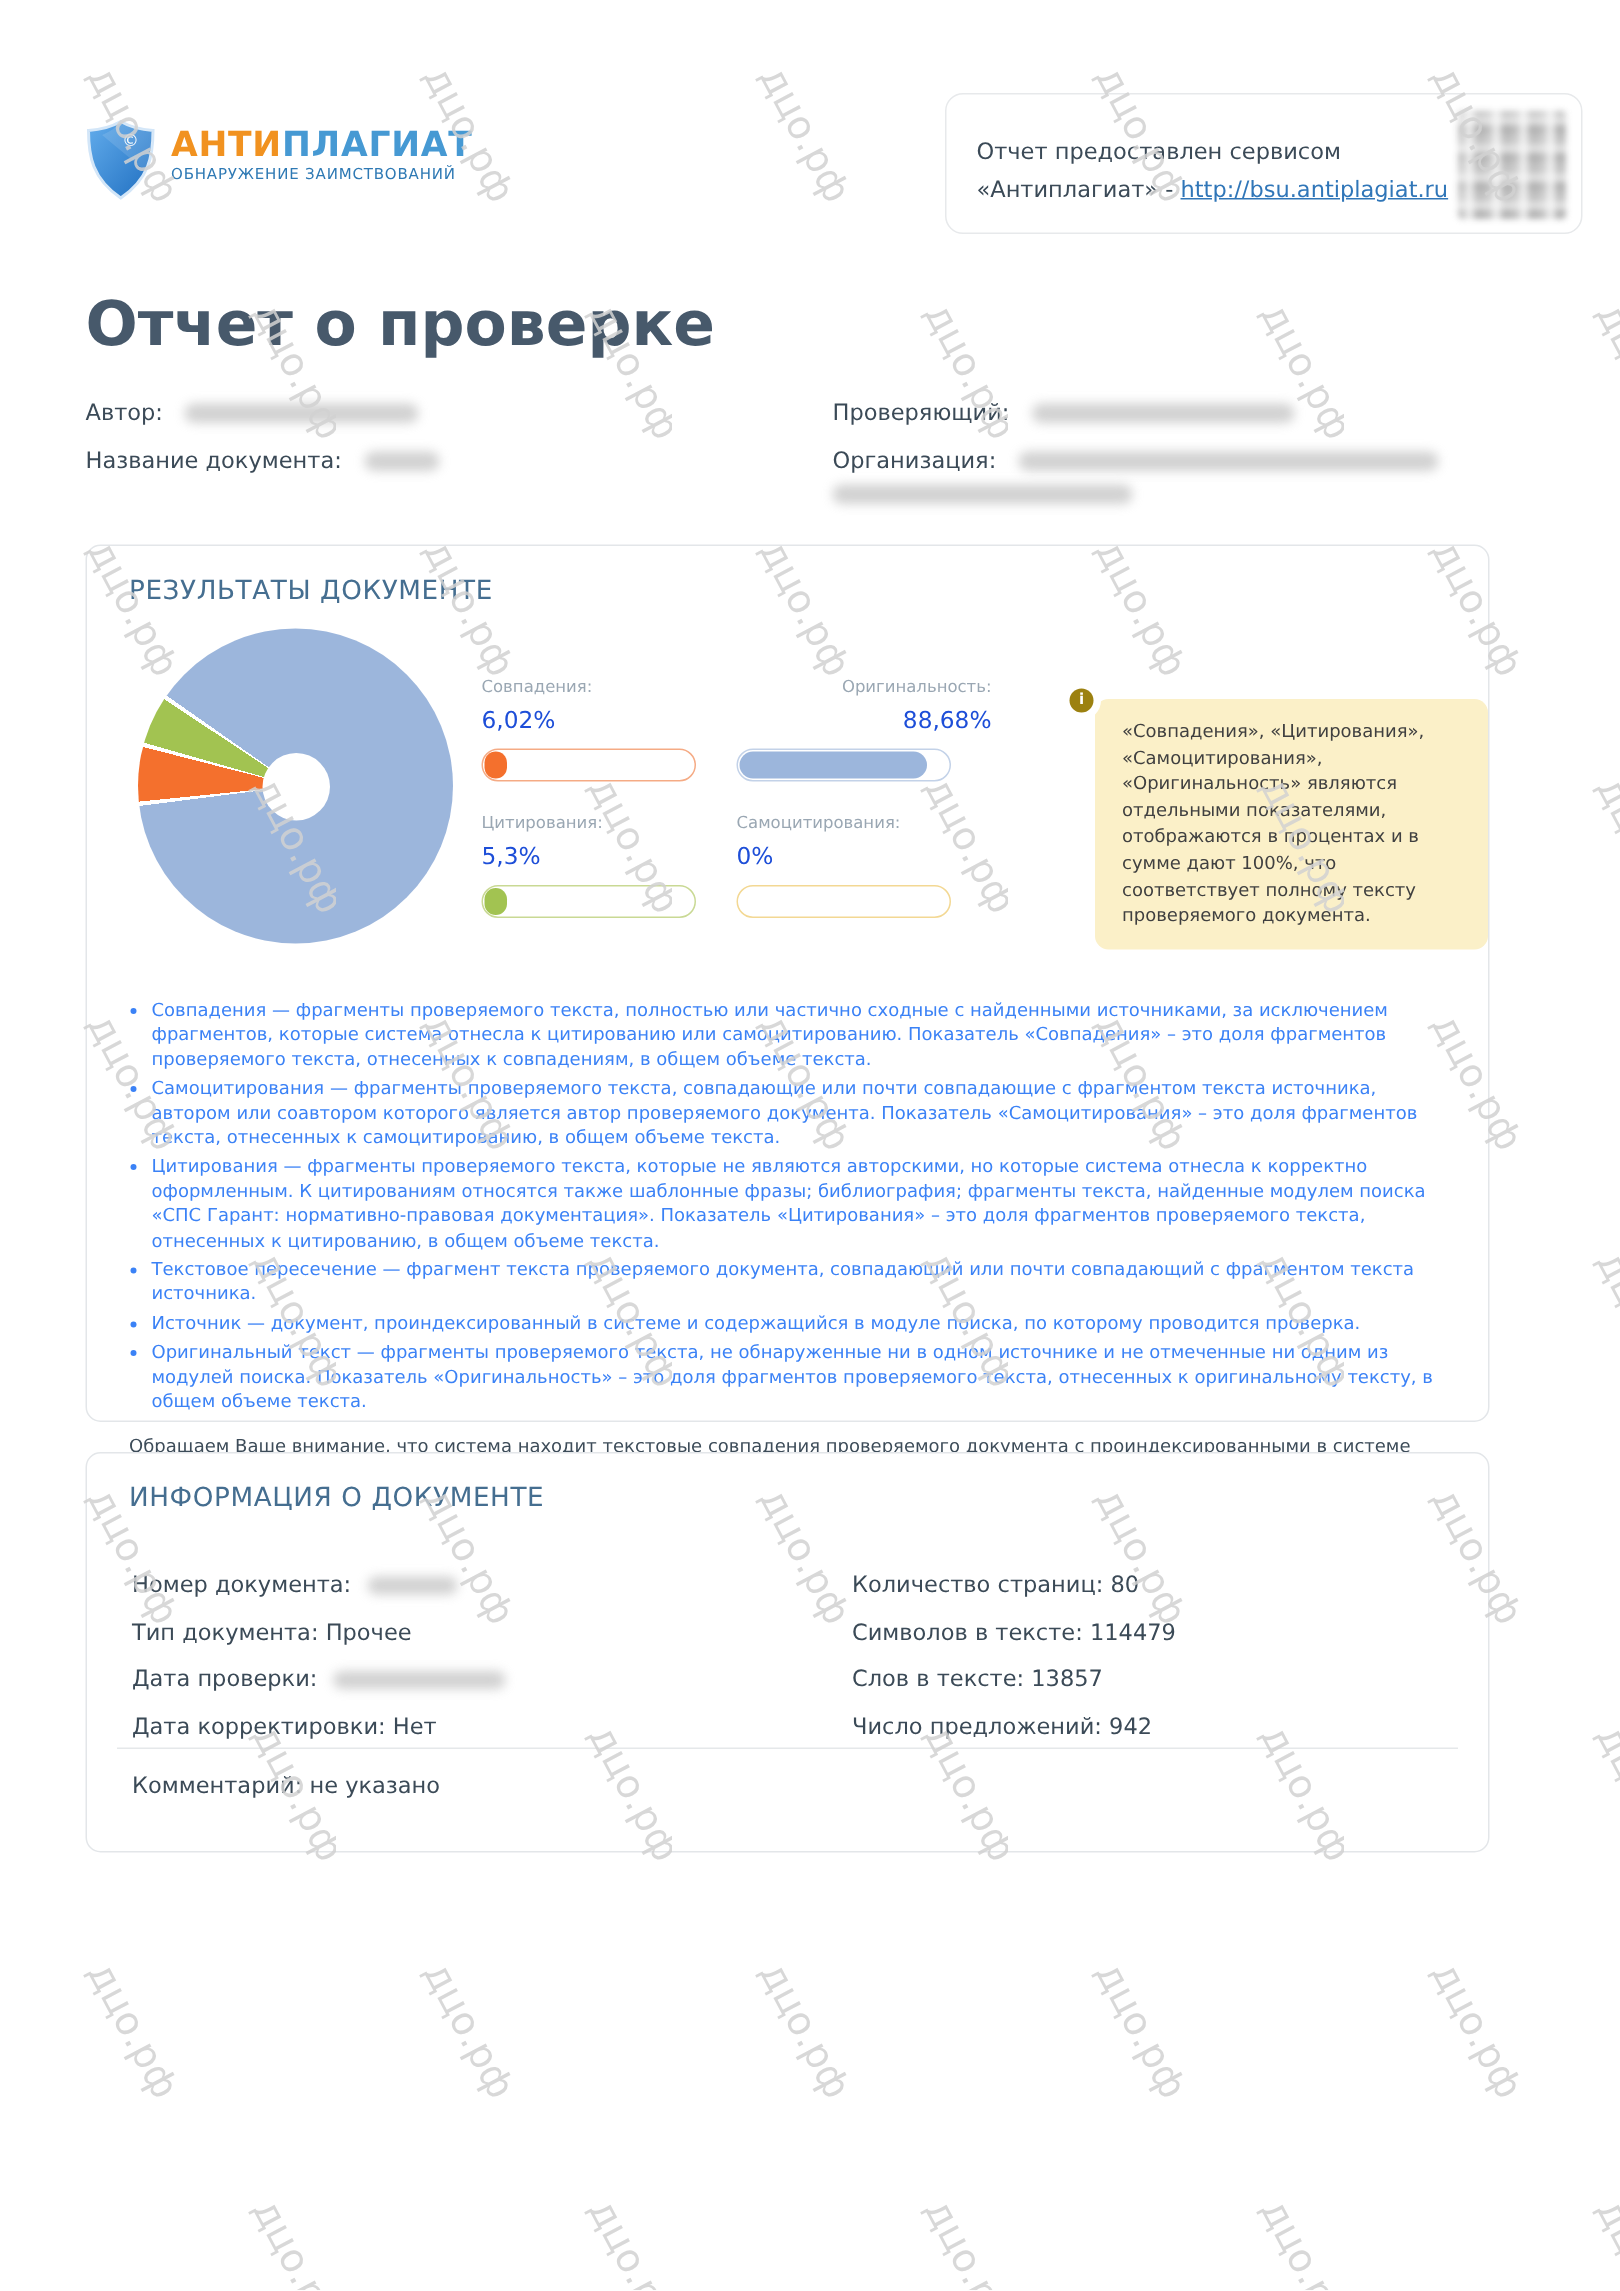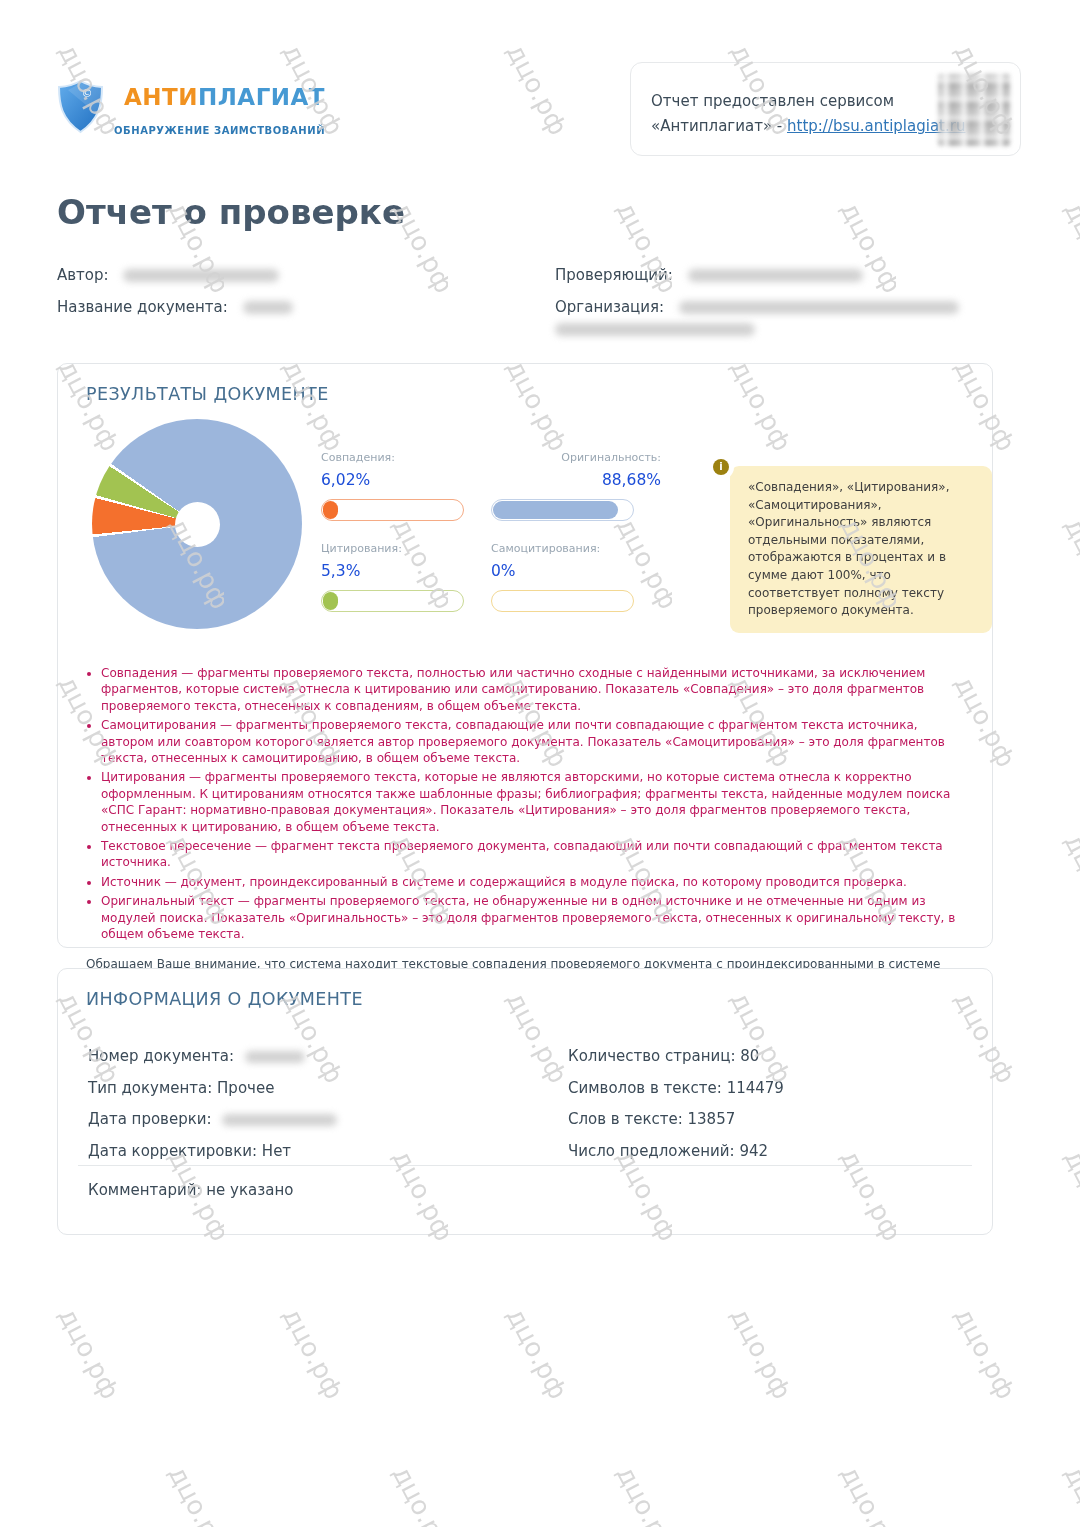--- a/index.html
+++ b/index.html
@@ -10,33 +10,33 @@
   
   .wm-layer { position:absolute; inset:0; z-index:40; pointer-events:none; opacity:.85; }
 
   
   .logo { position:absolute; left:57px; top:79px; display:flex; z-index:2; }
   .logo-shield { width:47px; height:55px; }
   .logo-text { margin-left:10px; margin-top:6px; }
   .brand { font-size:23px; font-weight:bold; letter-spacing:.5px; line-height:24px;text-align:right; }
   .brand-orange { color:#f19220; }
   .brand-blue { color:#4699d3; }
-  .logo-sub { font-size:10px; font-weight:bold; color:#2e79b4; letter-spacing:.55px; margin-top:16px; }
-
-  .service-box { position:absolute; left:630px; top:62px; width:391px; height:94px;
+  .logo-sub { font-size:10px; font-weight:normal; color:#2e79b4; letter-spacing:.55px; margin-top:2px; }
+
+  .service-box { position:absolute; left:630px; top:62px; width:425px; height:94px;
     border:1px solid #e7e9eb; border-radius:12px; background:#fff; z-index:2; }
   .service-text { position:absolute; left:20px; top:26px; font-size:15px; line-height:25px; color:#3b4a57; }
   .service-link { color:#3076b8; text-decoration:underline; }
   .qr { position:absolute; right:10px; top:11px; width:72px; height:72px; border-radius:3px;
     background:
       repeating-linear-gradient(0deg,#6f6f6f 0 6px,#c4c4c4 6px 12px,#8d8d8d 12px 19px),
       repeating-linear-gradient(90deg,#7a7a7a 0 5px,#cfcfcf 5px 11px,#5f5f5f 11px 18px);
     background-blend-mode:screen; filter:blur(2.2px) grayscale(1); opacity:.85; }
 
-  .page-title { position:absolute; left:57px; top:192px; font-size:34px; color:#47596b; z-index:2; }
+  .page-title { position:absolute; left:57px; top:192px; font-size:41px; color:#47596b; z-index:2; }
 
   
   .meta-row { position:absolute; font-size:15px; color:#3b4a57; z-index:2; white-space:nowrap; }
   .blob { display:inline-block; vertical-align:middle; height:13px; border-radius:7px;
     background:#b9b9b9; filter:blur(3.5px); opacity:.65; margin-left:10px; }
   .blob.block { display:block; margin-left:0; margin-top:7px; }
 
   
   .card { position:absolute; left:57px; width:936px; background:#fff;
     border:1px solid #e3e6e9; border-radius:10px; z-index:1; }
@@ -59,21 +59,21 @@
   
   .info-icon { position:absolute; left:655px; top:95px; width:16px; height:16px; border-radius:50%;
     background:#9c8110; color:#fff; font-size:10px; font-weight:bold; text-align:center; line-height:16px;
     box-shadow:0 0 0 5px #fff; z-index:3; }
   .info-box { position:absolute; left:672px; top:102px; width:262px; background:#fbf0c8;
     border-radius:9px; padding:13px 14px 13px 18px; font-size:12px; line-height:17.6px; color:#404040; }
 
   
   .defs-wrap { position:absolute; left:28px; top:301px; width:884px; }
   ul.defs { list-style:disc outside; padding-left:15px; }
-  ul.defs li { font-size:12px; line-height:16.4px; color:#be185d; margin-bottom:3px; }
+  ul.defs li { font-size:12px; line-height:16.4px; color:#3b82f6; margin-bottom:3px; }
   .note { margin-top:13px; font-size:12px; line-height:16.4px; color:#3d4c59; }
 
   
   .doc-row { position:absolute; font-size:15px; color:#3b4a57; white-space:nowrap; }
   .doc-row .blob { height:12px; }
   .divider { position:absolute; left:20px; right:20px; top:196px; height:1px; background:#e5e8ea; }
 </style>
 </head>
 <body>
 

